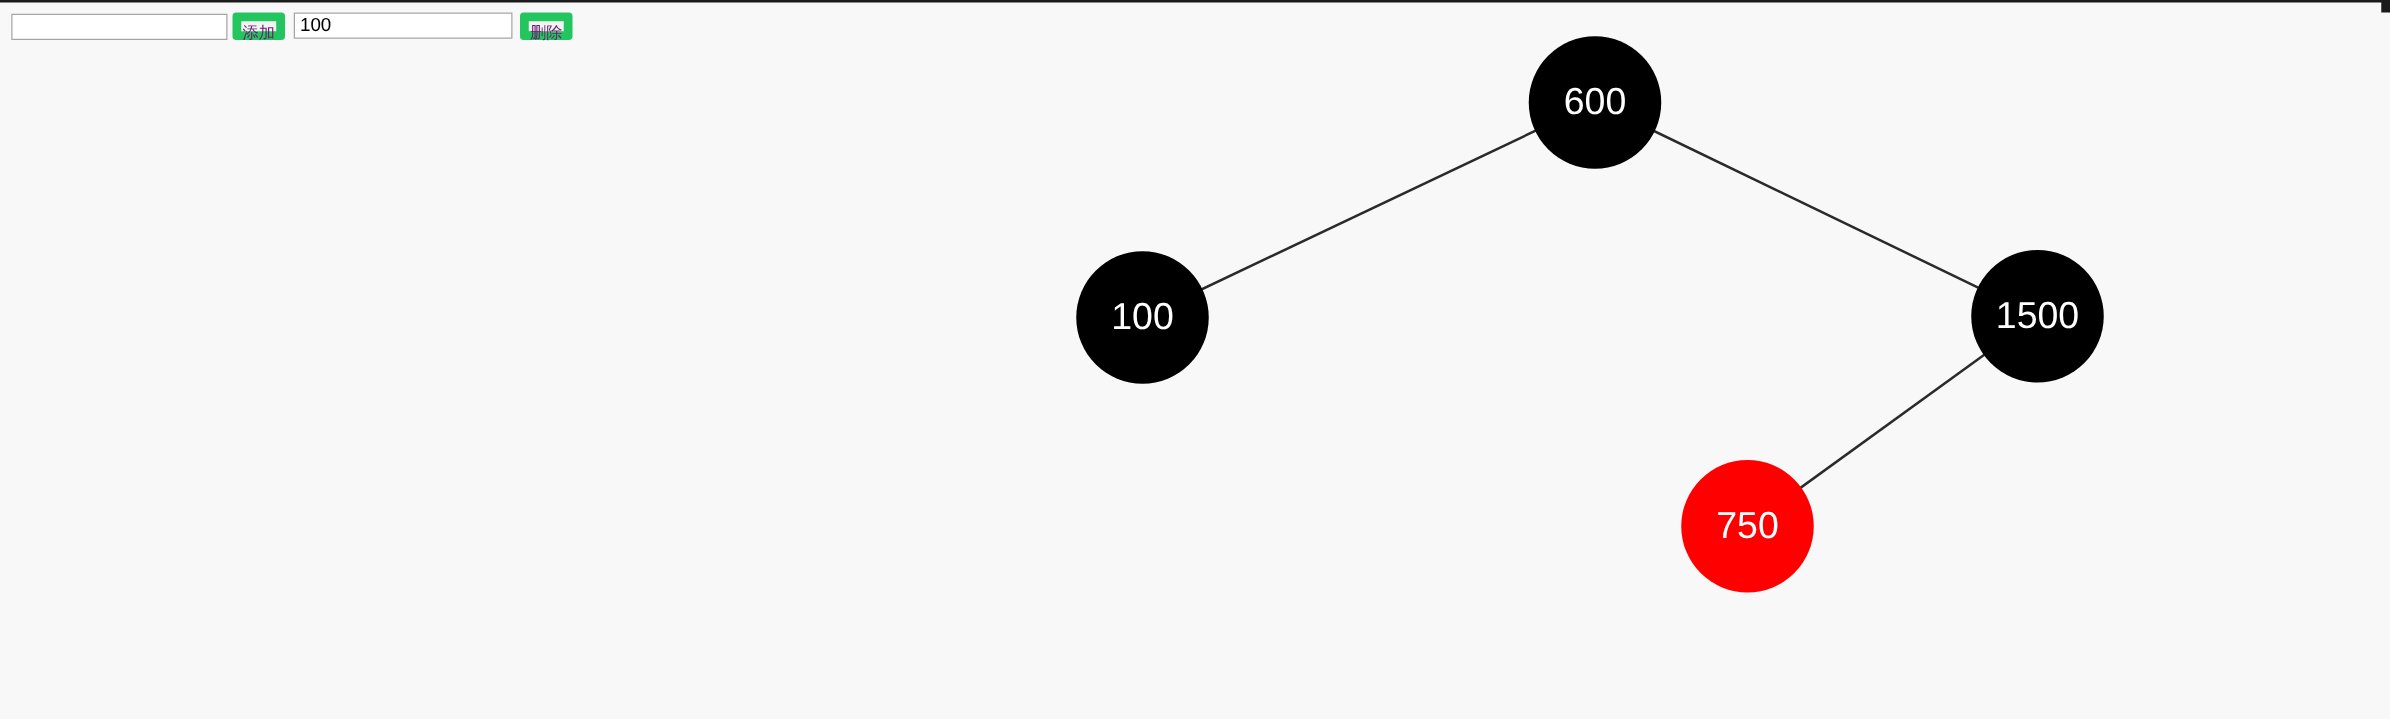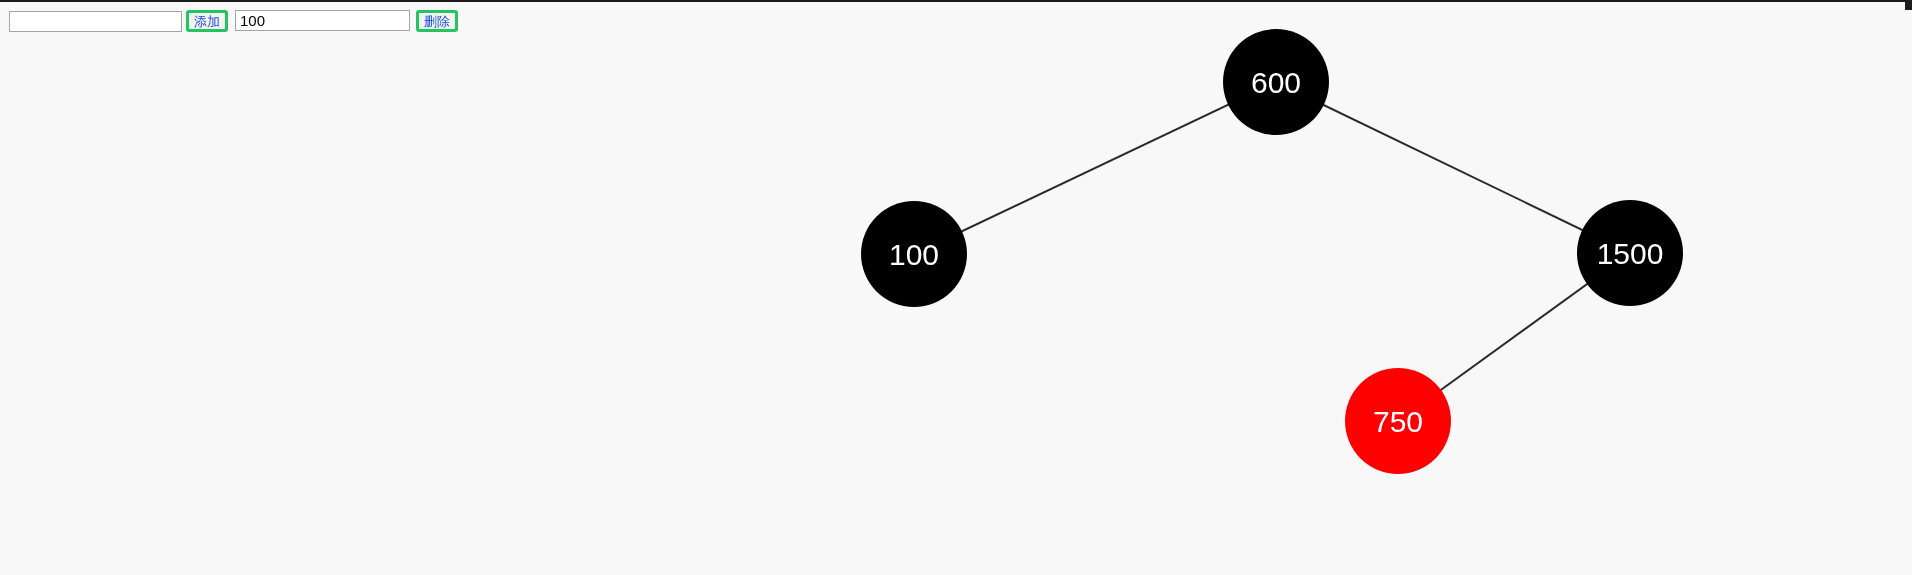--- a/index.html
+++ b/index.html
@@ -40,26 +40,26 @@
     padding: 1px 4px;
     outline: none;
   }
   #add-input { left: 9px; top: 11px; width: 173px; }
   #delete-input { left: 235px; top: 10px; width: 175px; }
 
   .tb-button {
     position: absolute;
     box-sizing: border-box;
     height: 22px;
-    border: 3px solid #22c55e;
+    border: 7px solid #22c55e;
     border-radius: 3px;
     background: #f3f3f3;
     font-family: "Liberation Sans", sans-serif;
     font-size: 13px;
-    color: #1d4ed8;
+    color: #701a75;
     padding: 0;
     text-align: center;
     line-height: 18px;
     cursor: pointer;
   }
   #add-button { left: 186px; top: 10px; width: 42px; }
   #delete-button { left: 416px; top: 10px; width: 42px; }
 
   #tree-canvas {
     position: absolute;

